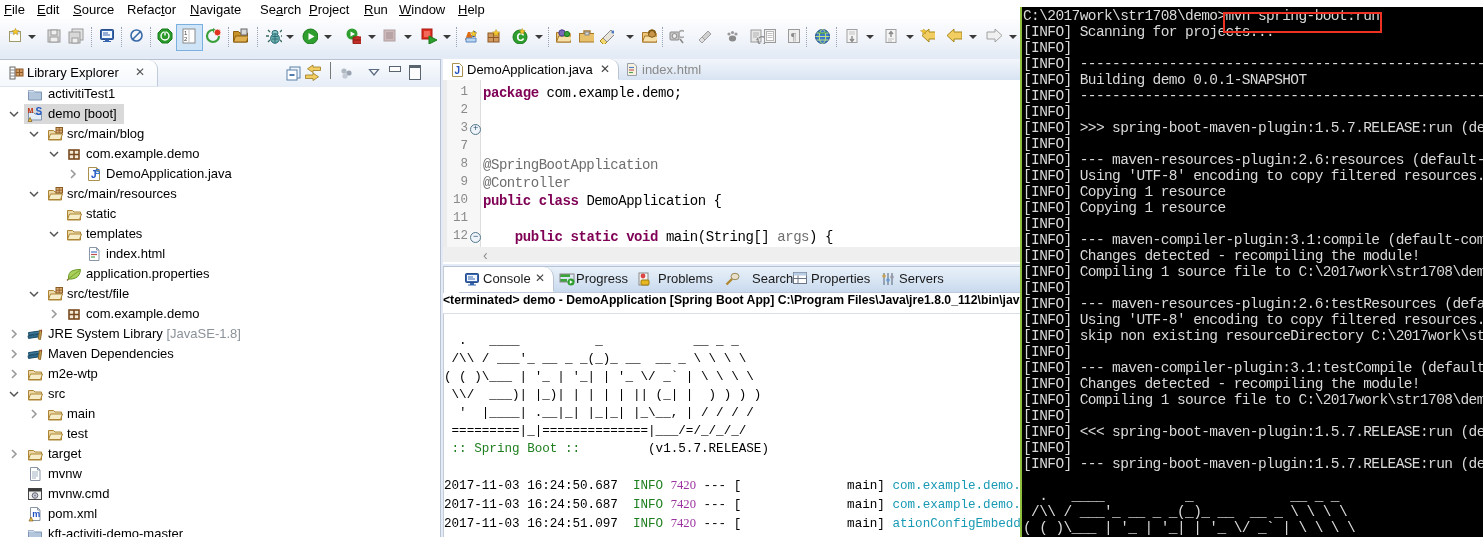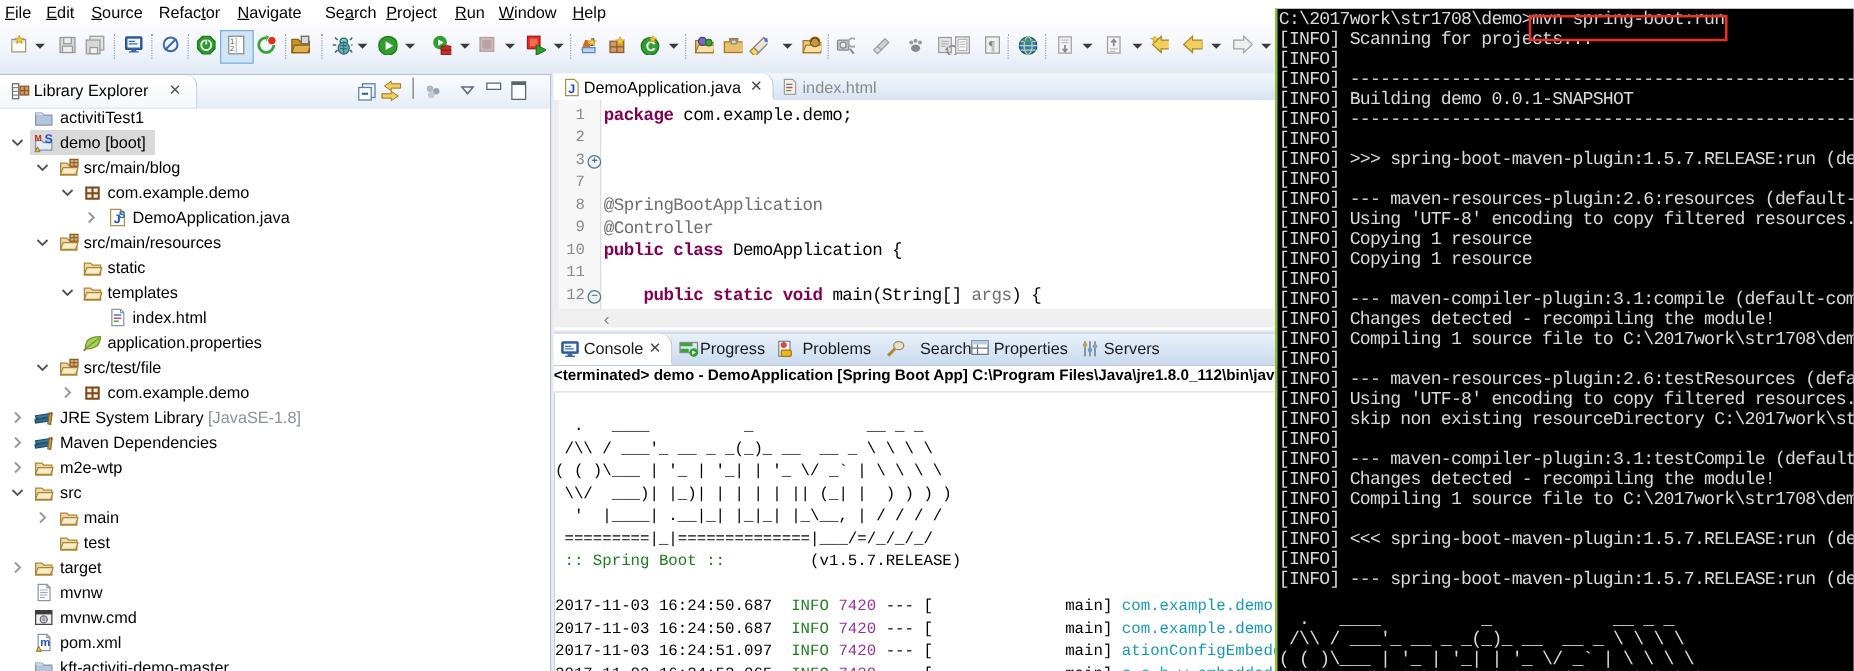--- a/index.html
+++ b/index.html
@@ -20,27 +20,27 @@
 #edtabs{position:absolute;left:0;top:0;width:577px;height:21px;background:linear-gradient(#f2f6fb,#d8e3f2);border-bottom:1px solid #c3cdda;}
 #edtab1{position:absolute;left:0;top:0;width:175px;height:20px;background:#fff;border-right:1px solid #b9c3d2;border-bottom:1px solid #fff;border-radius:0 9px 0 0;}
 #edcontent{position:absolute;left:0;top:21px;width:577px;height:167px;background:#fff;font-family:"Liberation Mono",monospace;font-size:14px;letter-spacing:-0.45px;}
 .cl{position:absolute;left:40px;white-space:pre;color:#000;}
 .ln{position:absolute;left:0;width:25px;text-align:right;color:#8a8a8a;font-size:12.5px;letter-spacing:0;}
 .fm{position:absolute;left:27px;width:9px;height:9px;border:1px solid #54788c;border-radius:50%;background:#eef4fa;color:#27506a;font-size:9px;line-height:8px;text-align:center;font-family:"Liberation Mono",monospace;}
 kw{color:#7f0055;font-weight:bold;}
 gr{color:#6e6e6e;}
 #edscroll{position:absolute;left:0;top:188px;width:577px;height:15px;background:#efefef;}
 #console{position:absolute;left:443px;top:266px;width:577px;height:271px;background:#fff;border-top:1px solid #b7c2d3;box-sizing:border-box;box-shadow:inset 1px 0 0 #c3cdda;}
-#contabs{position:absolute;left:0;top:0;width:577px;height:25px;background:linear-gradient(#e9f1f9,#c9daee);border-bottom:1px solid #bfcbdb;}
+#contabs{position:absolute;left:16px;top:0;width:577px;height:25px;background:linear-gradient(#e9f1f9,#c9daee);border-bottom:1px solid #bfcbdb;}
 #contab1{position:absolute;left:0;top:0;width:94px;height:24px;background:#fff;border-right:1px solid #b9c3d2;border-bottom:1px solid #fff;border-radius:0 10px 0 0;}
 .ctab{position:absolute;top:4px;font-size:13px;color:#1a1a1a;white-space:nowrap;}
 #term{position:absolute;left:0;top:26px;width:577px;height:20px;background:#fff;font-size:12.2px;font-weight:bold;color:#000;white-space:nowrap;overflow:hidden;border-bottom:1px solid #d8dfe8;}
 #conbody{position:absolute;left:1px;top:47px;width:576px;height:224px;overflow:hidden;font-family:"Liberation Mono",monospace;font-size:12.6px;line-height:18px;white-space:pre;color:#000;}
 .green{color:#1e7e1e;}
-.mag{color:#9b30a0;}
+.mag{color:#9b30a0;font-family:Liberation Serif, serif;}
 .teal{color:#189ab4;}
 #watermark{position:absolute;left:597px;top:263px;font-size:20px;color:rgba(152,162,177,0.48);z-index:6;white-space:nowrap;letter-spacing:1.1px;}
 #cmd{position:absolute;left:1020px;top:7px;width:463px;height:530px;background:#000;border-left:2px solid #8fbe3c;box-sizing:border-box;z-index:4;}
 #cmdtext{position:absolute;left:1px;top:1px;font-family:"Liberation Mono",monospace;font-size:14.5px;letter-spacing:-0.6px;line-height:16px;color:#d9d9d9;white-space:pre;}
 #redbox{position:absolute;left:201px;top:5px;width:159px;height:21px;border:2px solid #ec3323;box-sizing:border-box;}
 svg{display:block;}
 .abs{position:absolute;}
 </style>
 </head>
 <body>

